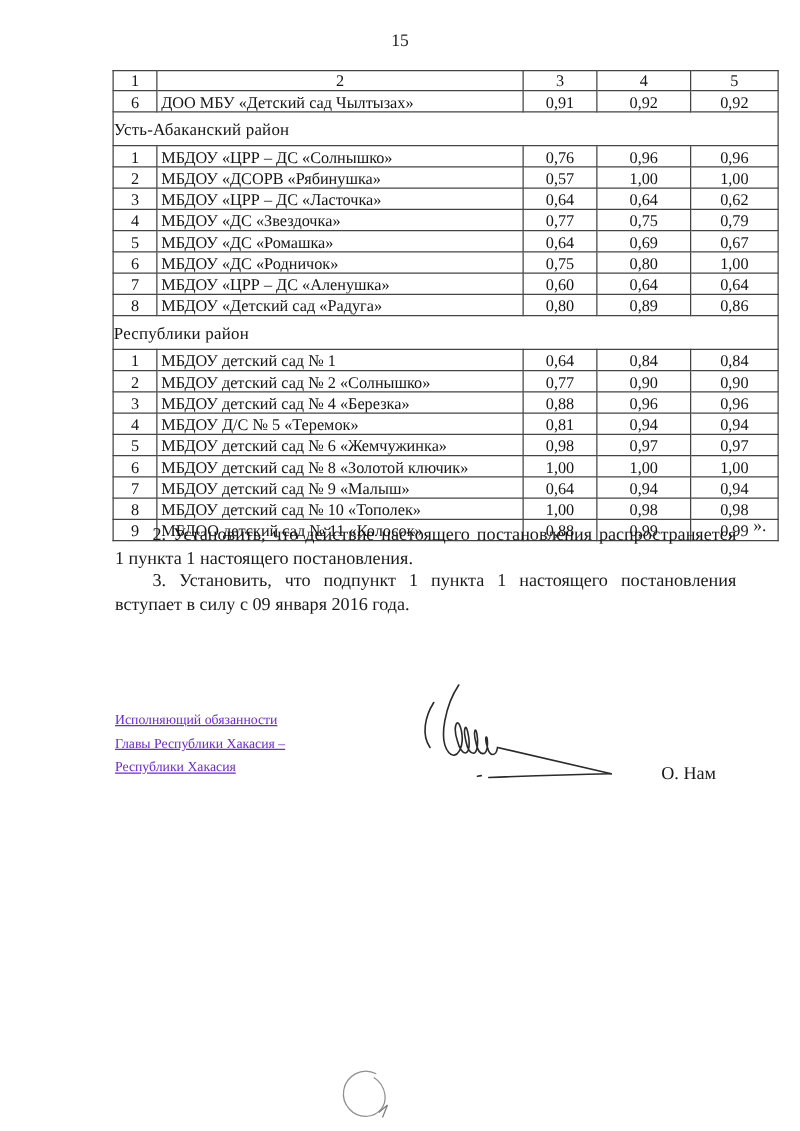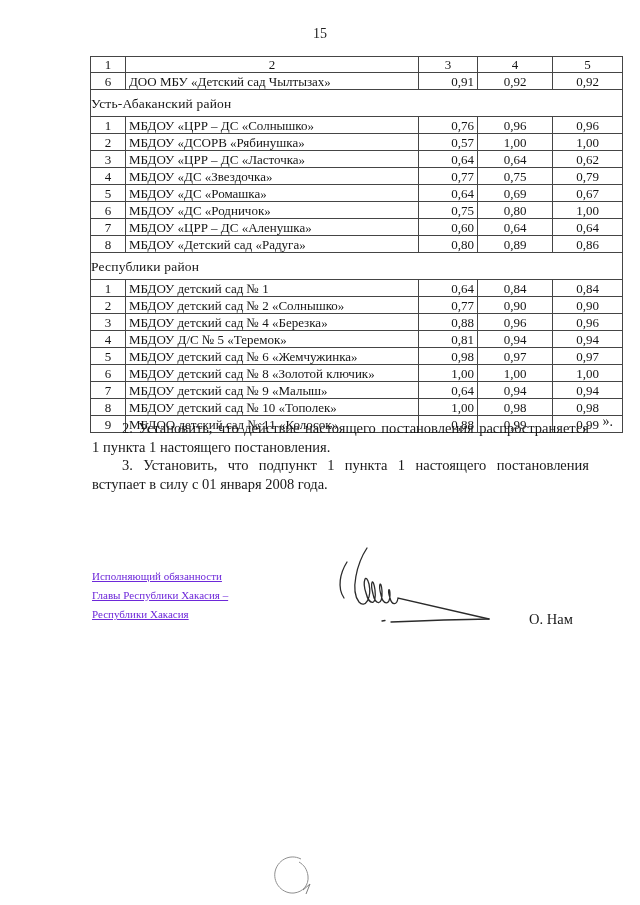--- a/index.html
+++ b/index.html
@@ -25,21 +25,21 @@
     border:1px solid #454545;
     padding:0 3px;
     height:16px;
     line-height:15px;
     vertical-align:middle;
     overflow:hidden;white-space:nowrap;
   }
   tr.header-row td{height:14px;text-align:center;}
   td.c0{text-align:center;width:28px;}
   td.c1{text-align:left;padding-left:7px;width:286px;}
-  td.c2{text-align:right;width:52px;}
+  td.c2{text-align:center;width:52px;}
   td.c3{text-align:center;width:68px;}
   td.c4{text-align:center;width:63px;}
   tr.section-row td{
     text-align:left;height:26px;font-size:13.5px;
     padding:0;letter-spacing:.2px;
   }
   .closing-quote{
     position:absolute;right:-26px;bottom:3px;font-size:14px;color:#222;
   }
   
@@ -217,21 +217,21 @@
     <span class="closing-quote">».</span>
   </div>
 
   <div class="paragraphs" id="paragraphs">
       <div class="para">
         <div class="pline first">2. Установить, что действие настоящего постановления распространяется</div>
         <div class="pline last">1 пункта 1 настоящего постановления.</div>
       </div>
       <div class="para">
         <div class="pline first">3. Установить, что подпункт 1 пункта 1 настоящего постановления</div>
-        <div class="pline last">вступает в силу с 01 января 2008 года.</div>
+        <div class="pline last">вступает в силу с 09 января 2016 года.</div>
       </div>
     </div>
 
   <div class="sig-titles" id="sigLines">
       <div>Исполняющий обязанности</div>
       <div>Главы Республики Хакасия –</div>
       <div>Республики Хакасия</div>
     </div>
 
   <div class="sig-name">О. Нам</div>

